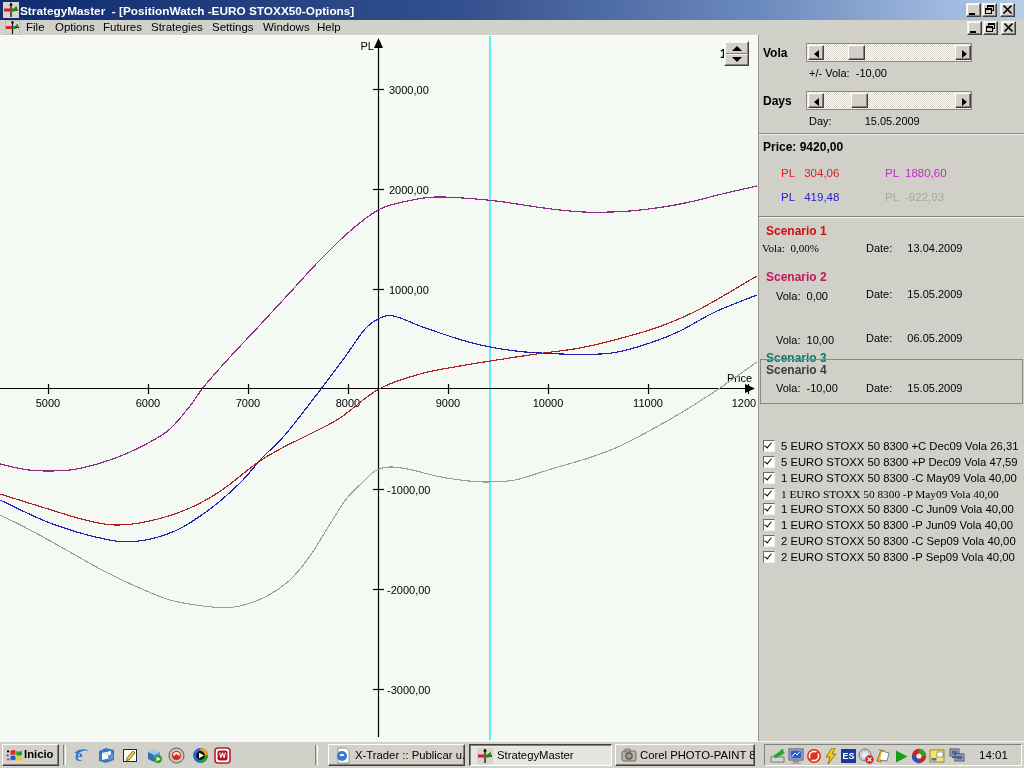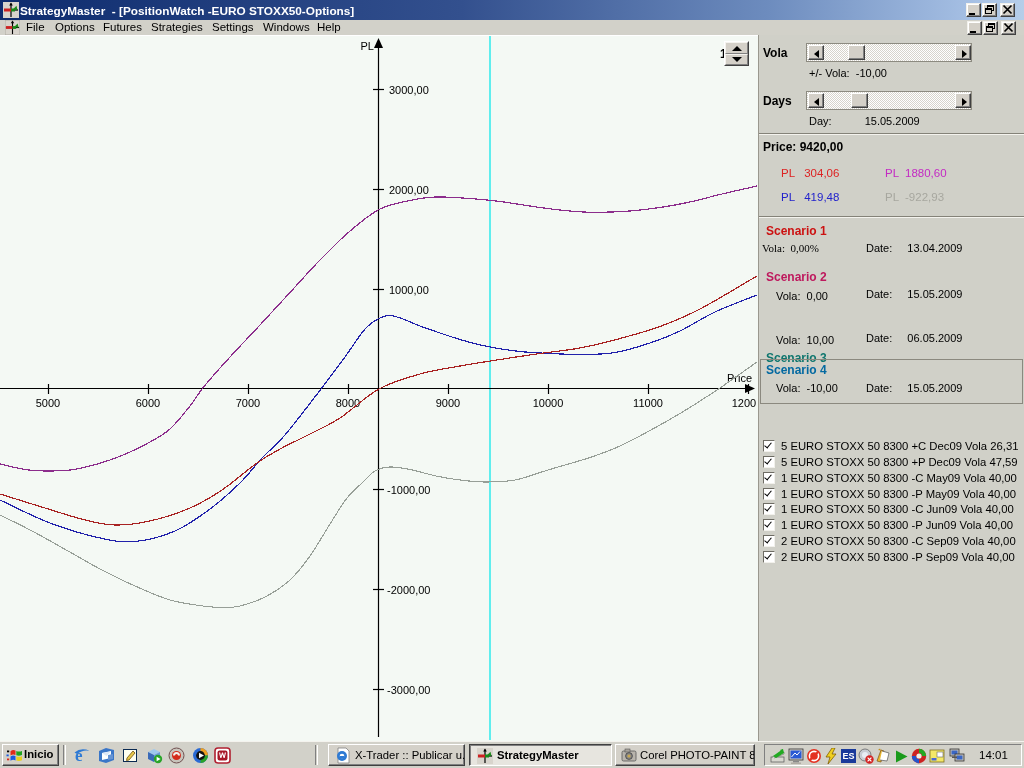--- a/index.html
+++ b/index.html
@@ -189,33 +189,33 @@
   <b class="lbl abs" style="left:7px;top:189px;color:#cc1111;">Scenario 1</b>
   <div class="abs" style="left:3px;top:207px;font-family:Liberation Serif, serif;">Vola: &nbsp;0,00%</div>
   <div class="abs" style="left:107px;top:207px;">Date: <span style="margin-left:12px;">13.04.2009</span></div>
   <b class="lbl abs" style="left:7px;top:235px;color:#be185d;">Scenario 2</b>
   <div class="abs" style="left:17px;top:255px;">Vola: &nbsp;0,00</div>
   <div class="abs" style="left:107px;top:253px;">Date: <span style="margin-left:12px;">15.05.2009</span></div>
   <b class="lbl abs" style="left:7px;top:277px;color:#0f766e;margin-top:39px;">Scenario 3</b>
   <div class="abs" style="left:17px;top:299px;">Vola: &nbsp;10,00</div>
   <div class="abs" style="left:107px;top:297px;">Date: <span style="margin-left:12px;">06.05.2009</span></div>
   <div class="abs" style="left:1px;top:324px;width:263px;height:45px;border:1.5px solid #8b897f;">
-    <b class="lbl" style="position:absolute;left:5px;top:3px;color:#0369a1;">Scenario 4</b>
+    <b class="lbl" style="position:absolute;left:5px;top:3px;color:#404040;">Scenario 4</b>
     <div style="position:absolute;left:15px;top:22px;">Vola: &nbsp;-10,00</div>
     <div style="position:absolute;left:105px;top:22px;">Date: <span style="margin-left:12px;">15.05.2009</span></div>
   </div>
 
   <div class="cb" style="left:4px;top:405px;"></div>
     <div class="cbrow" style="top:405px;">5 EURO STOXX 50 8300 +C Dec09 Vola 26,31</div>
   <div class="cb" style="left:4px;top:421px;"></div>
     <div class="cbrow" style="top:421px;">5 EURO STOXX 50 8300 +P Dec09 Vola 47,59</div>
   <div class="cb" style="left:4px;top:437px;"></div>
     <div class="cbrow" style="top:437px;">1 EURO STOXX 50 8300 -C May09 Vola 40,00</div>
   <div class="cb" style="left:4px;top:453px;"></div>
-    <div class="cbrow" style="top:453px;">1 EURO STOXX 50 8300 -P May09 Vola 40,00</div>
+    <div class="cbrow" style="top:453px;font-family:Liberation Serif, serif;">1 EURO STOXX 50 8300 -P May09 Vola 40,00</div>
   <div class="cb" style="left:4px;top:468px;"></div>
     <div class="cbrow" style="top:468px;">1 EURO STOXX 50 8300 -C Jun09 Vola 40,00</div>
   <div class="cb" style="left:4px;top:484px;"></div>
     <div class="cbrow" style="top:484px;">1 EURO STOXX 50 8300 -P Jun09 Vola 40,00</div>
   <div class="cb" style="left:4px;top:500px;"></div>
     <div class="cbrow" style="top:500px;">2 EURO STOXX 50 8300 -C Sep09 Vola 40,00</div>
   <div class="cb" style="left:4px;top:516px;"></div>
     <div class="cbrow" style="top:516px;">2 EURO STOXX 50 8300 -P Sep09 Vola 40,00</div>
 </div>
 <div class="abs" id="taskbar"></div>
@@ -277,21 +277,21 @@
 
 <div class="abs taskbtn" style="left:328px;width:137px;">
   <svg style="position:absolute;left:6px;top:2px;" width="16" height="17" viewBox="0 0 16 17">
       <path d="M3,1 L11,1 L14,4 L14,16 L3,16 Z" fill="#fff" stroke="#808080" stroke-width="0.8"></path>
       <circle cx="7" cy="9" r="5" fill="#2e7ad4"></circle>
       <circle cx="7" cy="9" r="2.3" fill="#fff"></circle>
       <rect x="4.7" y="9" width="4.6" height="2.3" fill="#2e7ad4"></rect>
     </svg>
   <span style="position:absolute;left:26px;top:4px;">X-Trader :: Publicar u...</span>
 </div>
-<div class="abs taskbtn" style="left:469px;width:143px;background:#e7e5df;border-top-color:#404040;border-left-color:#404040;border-right-color:#fff;border-bottom-color:#fff;box-shadow:inset 1px 1px 0 #808080;font-weight:bold;">
+<div class="abs taskbtn" style="left:469px;width:143px;background:#e7e5df;border-top-color:#404040;border-left-color:#404040;border-right-color:#fff;border-bottom-color:#fff;box-shadow:inset 1px 1px 0 #808080;font-weight:normal;">
   <svg style="position:absolute;left:7px;top:3px;" width="16" height="16" viewBox="0 0 16 16">
       <rect x="0" y="0" width="16" height="16" fill="#d8d4cc"></rect>
       <line x1="8" y1="1.5" x2="8" y2="15" stroke="#000" stroke-width="1.2"></line>
       <path d="M6.2,3.5 L8,0.5 L9.8,3.5 Z" fill="#000"></path>
       <line x1="1" y1="8" x2="15" y2="8" stroke="#000" stroke-width="1.2"></line>
       <rect x="1" y="6.5" width="7" height="3" fill="#cc2222"></rect>
       <path d="M8,8 L12,8" stroke="#1a8a1a" stroke-width="3"></path>
       <path d="M10,7.2 L13.5,3.8 L14.5,8.2 Z" fill="#1a8a1a"></path>
     </svg>
   <span style="position:absolute;left:27px;top:4px;">StrategyMaster</span>

